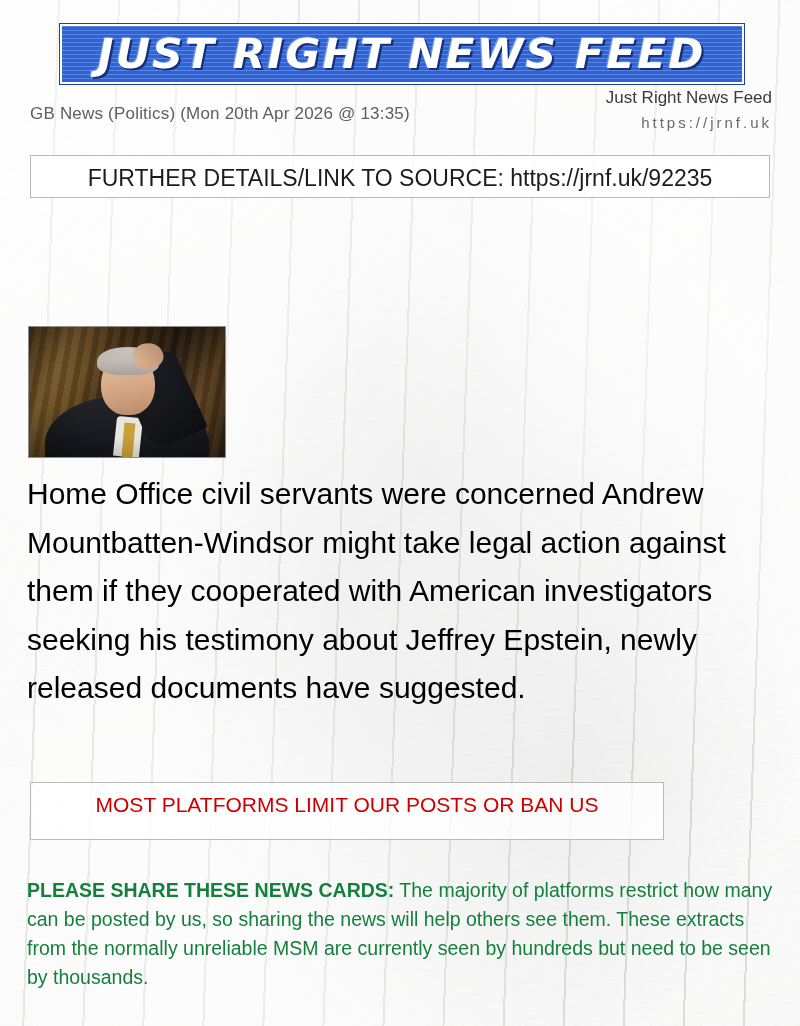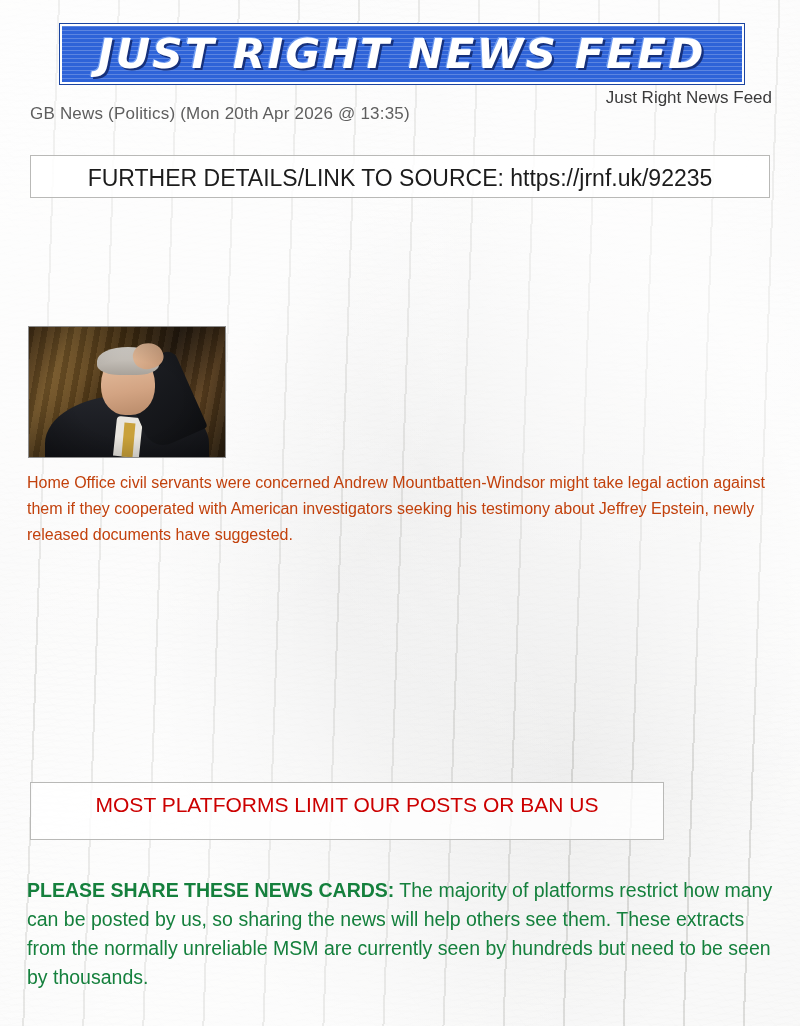--- a/index.html
+++ b/index.html
@@ -240,23 +240,23 @@
 
   
   .body-copy {
     position: absolute;
     left: 27px;
     top: 470px;
     width: 742px;
   }
   .body-copy p {
     margin: 0 0 18px 0;
-    font-size: 16px;
+    font-size: 30px;
     line-height: 1.62;
-    color: #c2410c;
+    color: #000000;
     font-family: "Liberation Sans", sans-serif;
   }
 
   
   .platform-box {
     position: absolute;
     left: 30px;
     top: 782px;
     width: 634px;
     box-sizing: border-box;
@@ -301,20 +301,21 @@
 <div class="page">
 
   <div class="masthead">
     <div class="masthead-title">JUST RIGHT NEWS FEED</div>
   </div>
 
   <div class="source-line">GB News (Politics) (Mon 20th Apr 2026 @ 13:35)</div>
 
   <div class="brand-block">
     <div class="brand-name">Just Right News Feed</div>
+    <div class="brand-url">https://jrnf.uk</div>
   </div>
 
   <div class="link-bar">FURTHER DETAILS/LINK TO SOURCE: https://jrnf.uk/92235</div>
 
 
   <div class="photo">
     <div class="backdrop"></div>
     <div class="suit"></div>
     <div class="shirt"></div>
     <div class="tie"></div>

